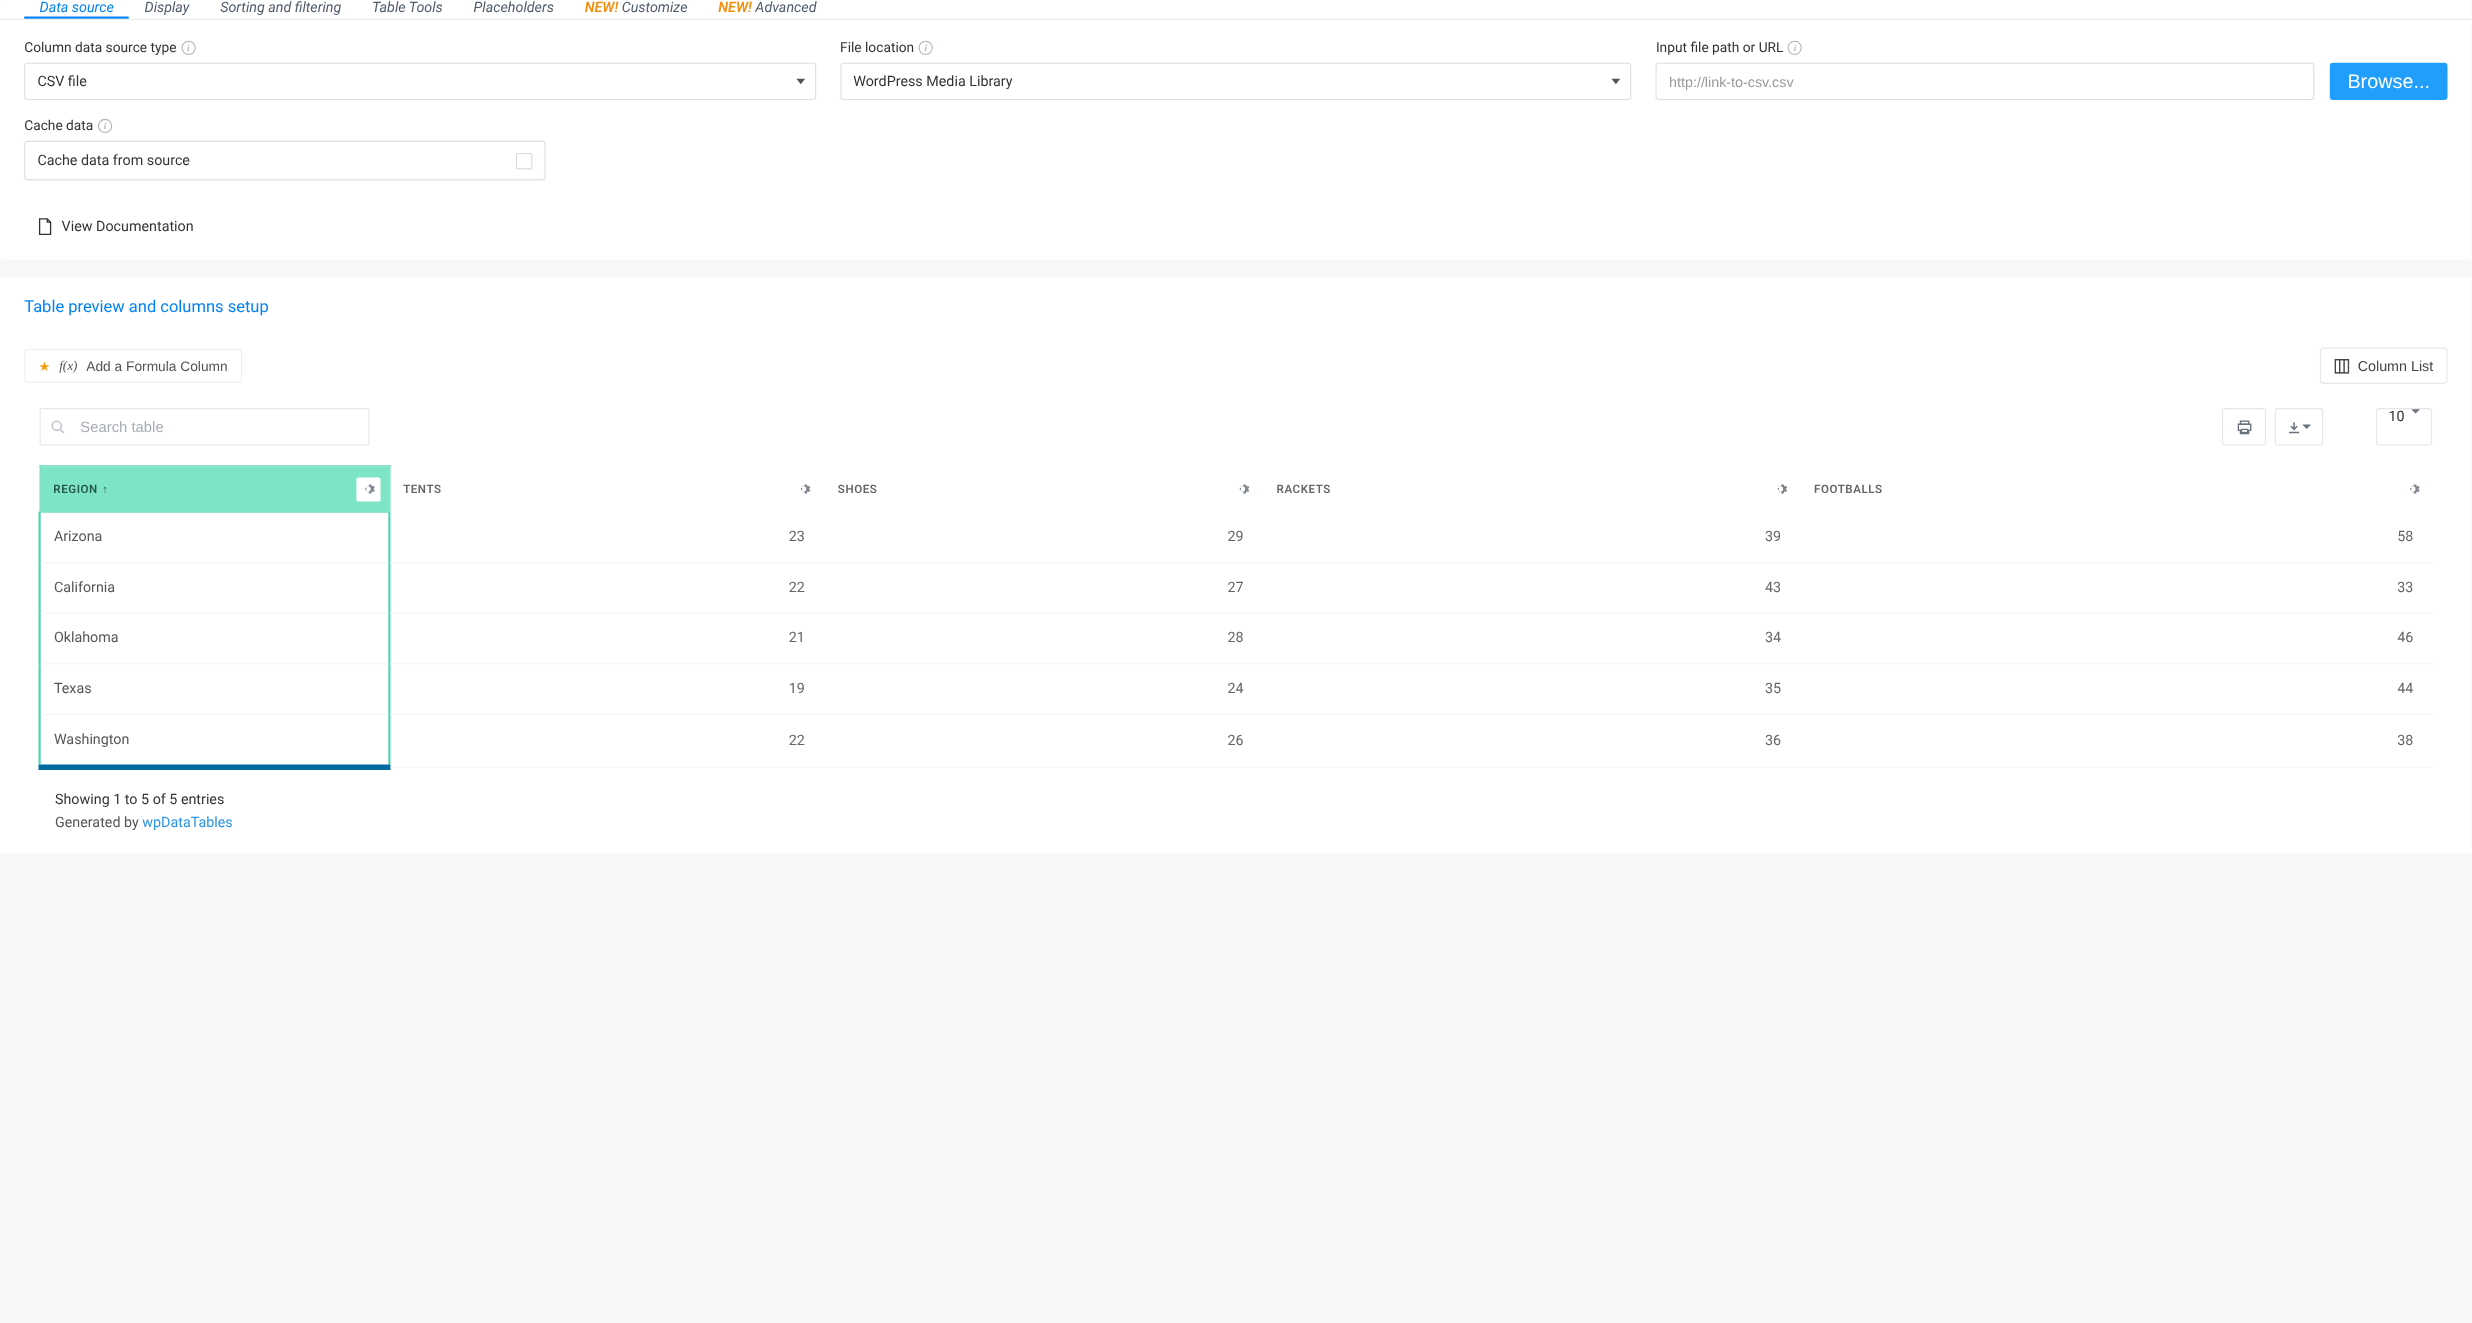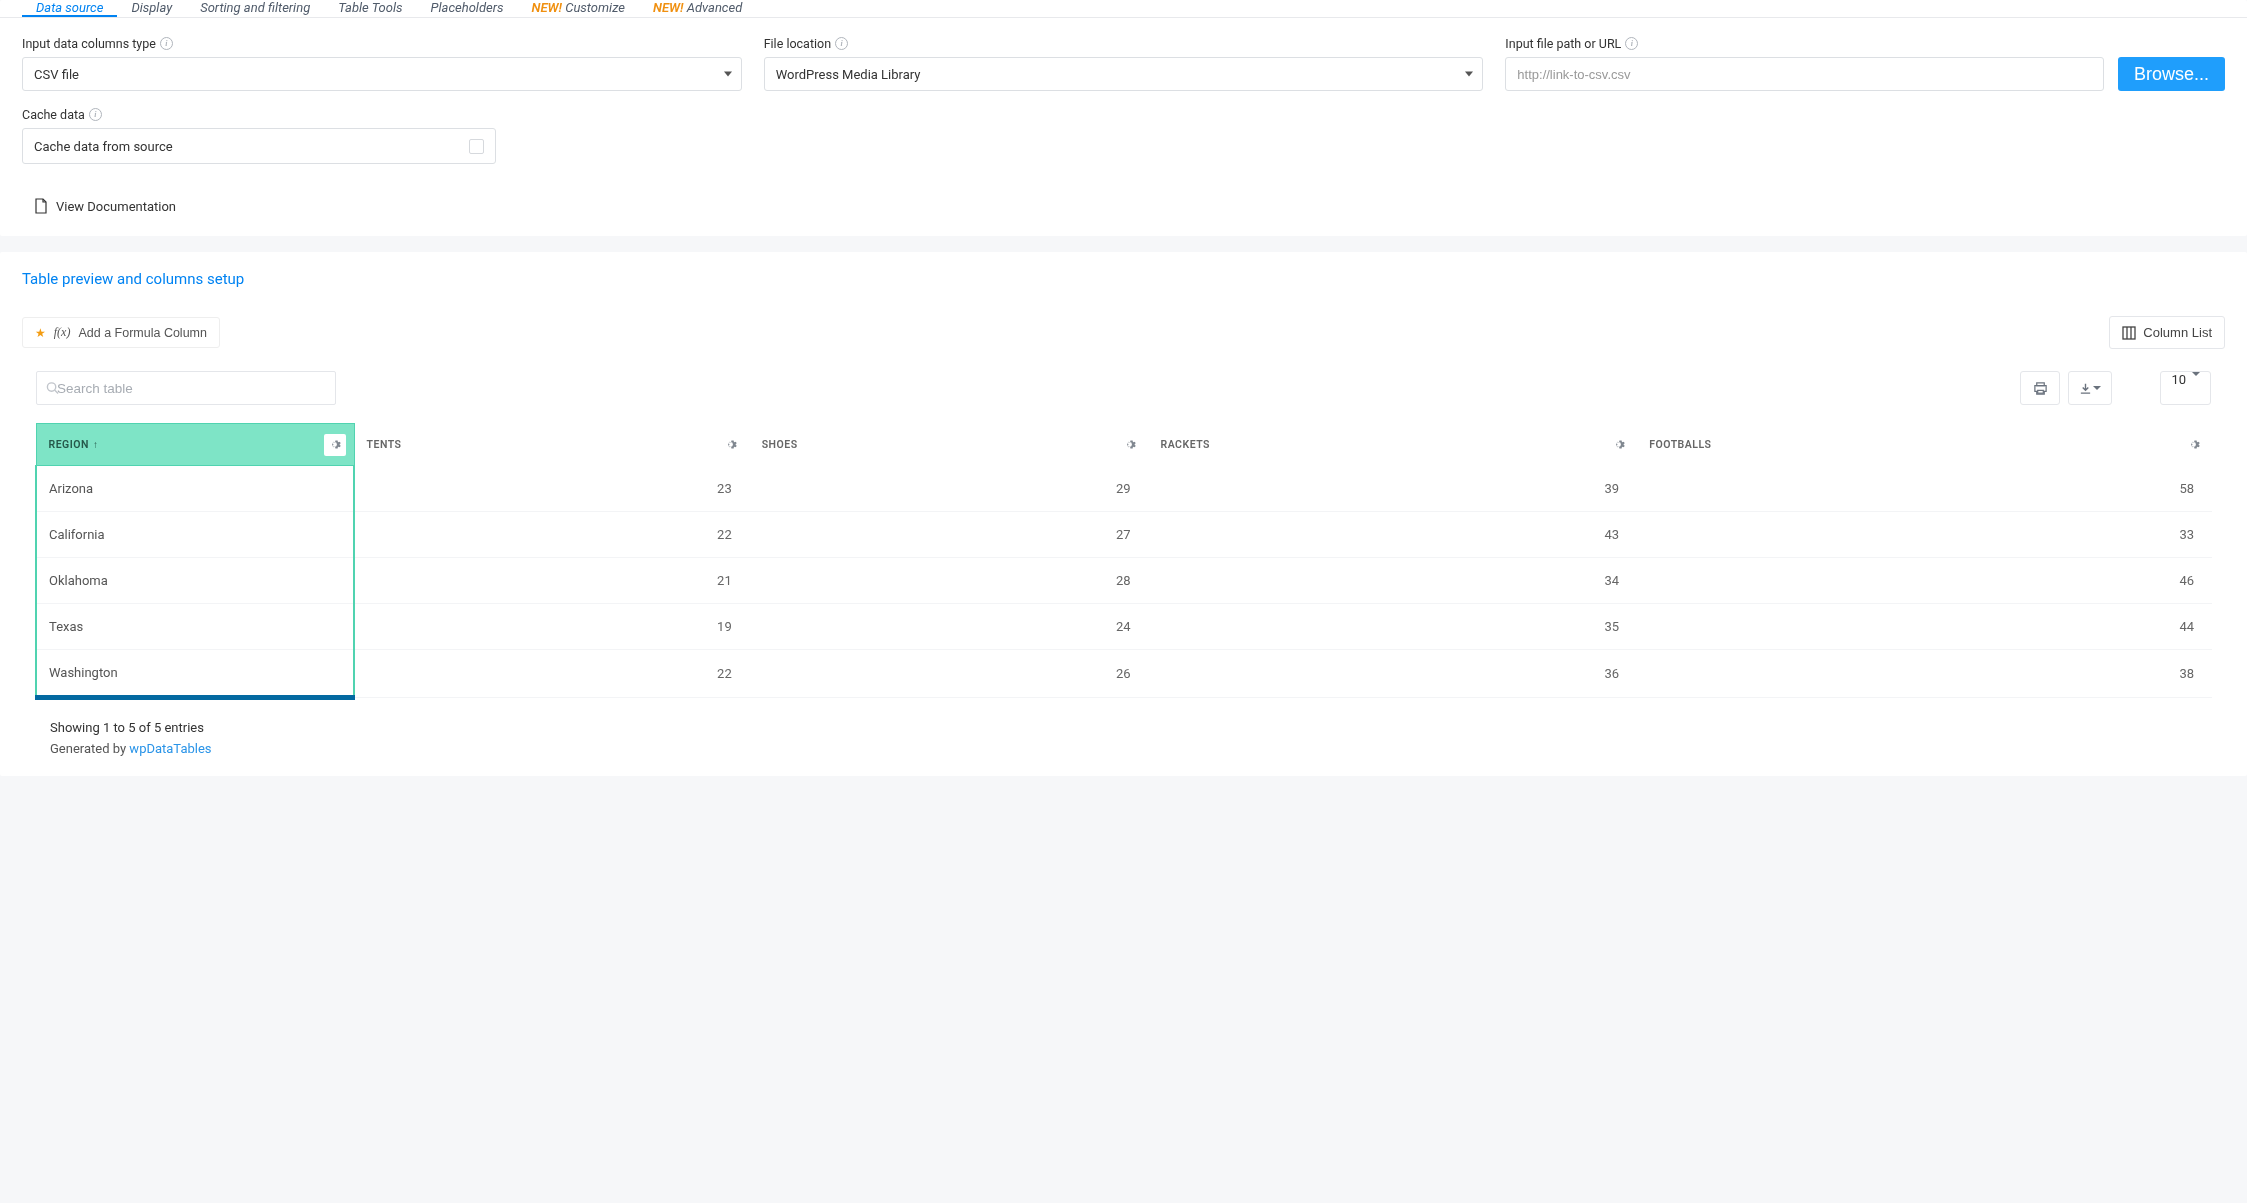--- a/index.html
+++ b/index.html
@@ -40,21 +40,21 @@
 
 .toolbar { display: flex; justify-content: space-between; align-items: center; padding: 0 22px 22px 22px; }
 .formula-btn { border: 1px solid #eee; border-radius: 3px; padding: 7px 12px; display: flex; align-items: center; gap: 8px; background: #fff; cursor: pointer; font-size: 12.5px; color: #555; }
 .star-icon { color: #f39c12; font-size: 12px;}
 .fx-icon { font-style: italic; font-family: serif; font-size: 12px; }
 
 .col-list-btn { border: 1px solid #e4e6ea; border-radius: 3px; padding: 8px 12px; display: flex; align-items: center; gap: 7px; background: #fff; cursor: pointer; font-size: 13px; color: #444; }
 
 .table-controls { display: flex; justify-content: space-between; align-items: center; padding: 0 36px 18px 36px; }
 .search-wrap { position: relative; }
-.search-input { border: 1px solid #e4e6ea; border-radius: 2px; padding: 9px 12px 9px 20px; width: 300px; height: 34px; font-size: 13.5px; }
+.search-input { border: 1px solid #e4e6ea; border-radius: 2px; padding: 9px 12px 9px 36px; width: 300px; height: 34px; font-size: 13.5px; }
 .search-input::placeholder { color: #a7acb3; }
 .search-icon { position: absolute; left: 10px; top: 50%; transform: translateY(-50%); width: 13px; height: 13px; color: #c2c6cc; }
 
 .right-controls { display: flex; gap: 8px; align-items: center; }
 .icon-btn { border: 1px solid #e4e6ea; border-radius: 3px; width: 40px; height: 34px; display: flex; align-items: center; justify-content: center; background: #fff; cursor: pointer; color: #6a727d; }
 .icon-btn.wide { width: 44px; gap: 1px;}
 .page-size { border: 1px solid #e4e6ea; border-radius: 3px; height: 34px; padding: 0 10px; display: flex; align-items: flex-start; gap: 6px; background: #fff; cursor: pointer; font-size: 13px; margin-left: 40px;}
 .chev { width: 0; height: 0; border-left: 4px solid transparent; border-right: 4px solid transparent; border-top: 4px solid #6a727d; }
 
 .data-table { width: calc(100% - 70px); margin: 0 35px; border-collapse: collapse; }
@@ -84,21 +84,21 @@
       <div class="tab">Table Tools</div>
       <div class="tab">Placeholders</div>
       <div class="tab"><span class="new">NEW! </span>Customize</div>
       <div class="tab"><span class="new">NEW! </span>Advanced</div>
     </div>
 
   <div class="form-area">
     <div class="form-row">
       <div class="form-group third">
         <div class="label-row">
-          <span>Input data columns type</span>
+          <span>Column data source type</span>
           <span class="info-icon">i</span>
         </div>
         <div class="select">
           <div class="select-box">
               <span>CSV file</span>
             </div>
           <div class="caret"></div>
         </div>
       </div>
       <div class="form-group third">

